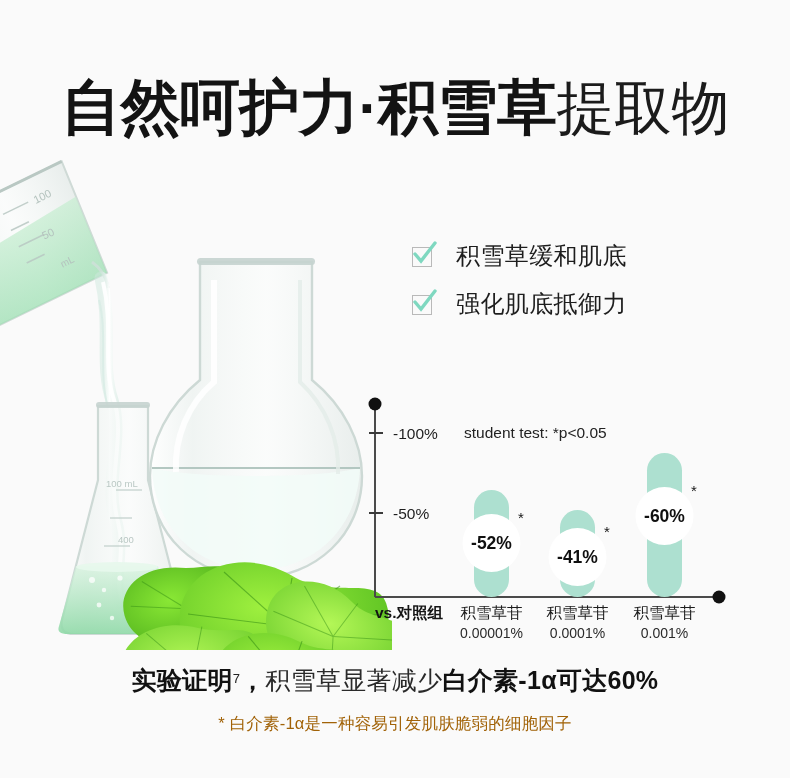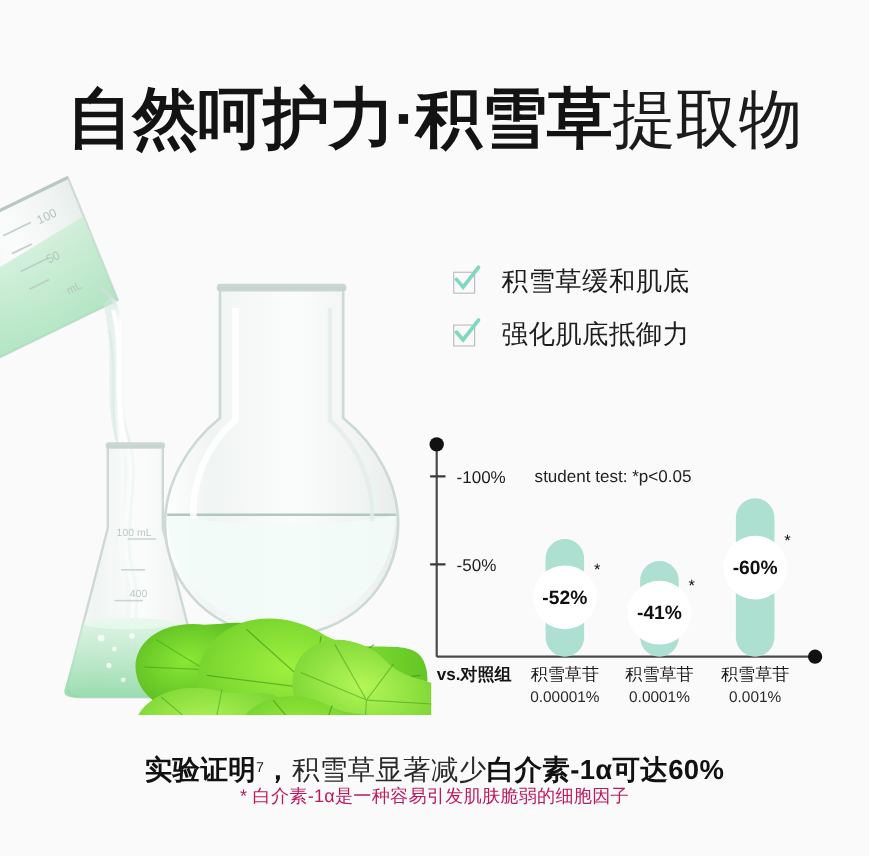--- a/index.html
+++ b/index.html
@@ -75,21 +75,21 @@
     font-size: 24px;
     color: #1d1d1d;
     font-weight: 400;
     letter-spacing: 0.4px;
     white-space: nowrap;
   }
 
   
   #chart {
     position: absolute;
-    left: 386px; top: 396px;
+    left: 364px; top: 396px;
     width: 370px; height: 250px;
   }
   #chart svg { display: block; }
   .ticklabel {
     font-family: "Liberation Sans", sans-serif;
     font-size: 15.5px;
     fill: #1e1e1e;
   }
   .studenttest {
     font-family: "Liberation Sans", sans-serif;
@@ -124,21 +124,21 @@
     font-family: "Liberation Sans", sans-serif;
     font-size: 15.5px;
     font-weight: 700;
     fill: #141414;
     text-anchor: middle;
   }
 
   
   #footline {
     position: absolute;
-    left: 0; top: 688px;
+    left: 0; top: 668px;
     width: 790px;
     text-align: center;
     white-space: nowrap;
     line-height: 1;
   }
   #footline .fb {
     font-size: 25px; font-weight: 700; color: #111;
     letter-spacing: 0.3px;
   }
   #footline .fl {
@@ -148,21 +148,21 @@
   #footline .sup {
     font-size: 13px; font-weight: 400; color: #222;
     vertical-align: super;
   }
   #footnote {
     position: absolute;
     left: 0; top: 713px;
     width: 790px;
     text-align: center;
     font-size: 16.5px;
-    color: #be185d;
+    color: #a16207;
     letter-spacing: 0.2px;
     white-space: nowrap;
   }
 </style>
 </head>
 <body>
 
 <div id="page">
 
   <div id="title">

